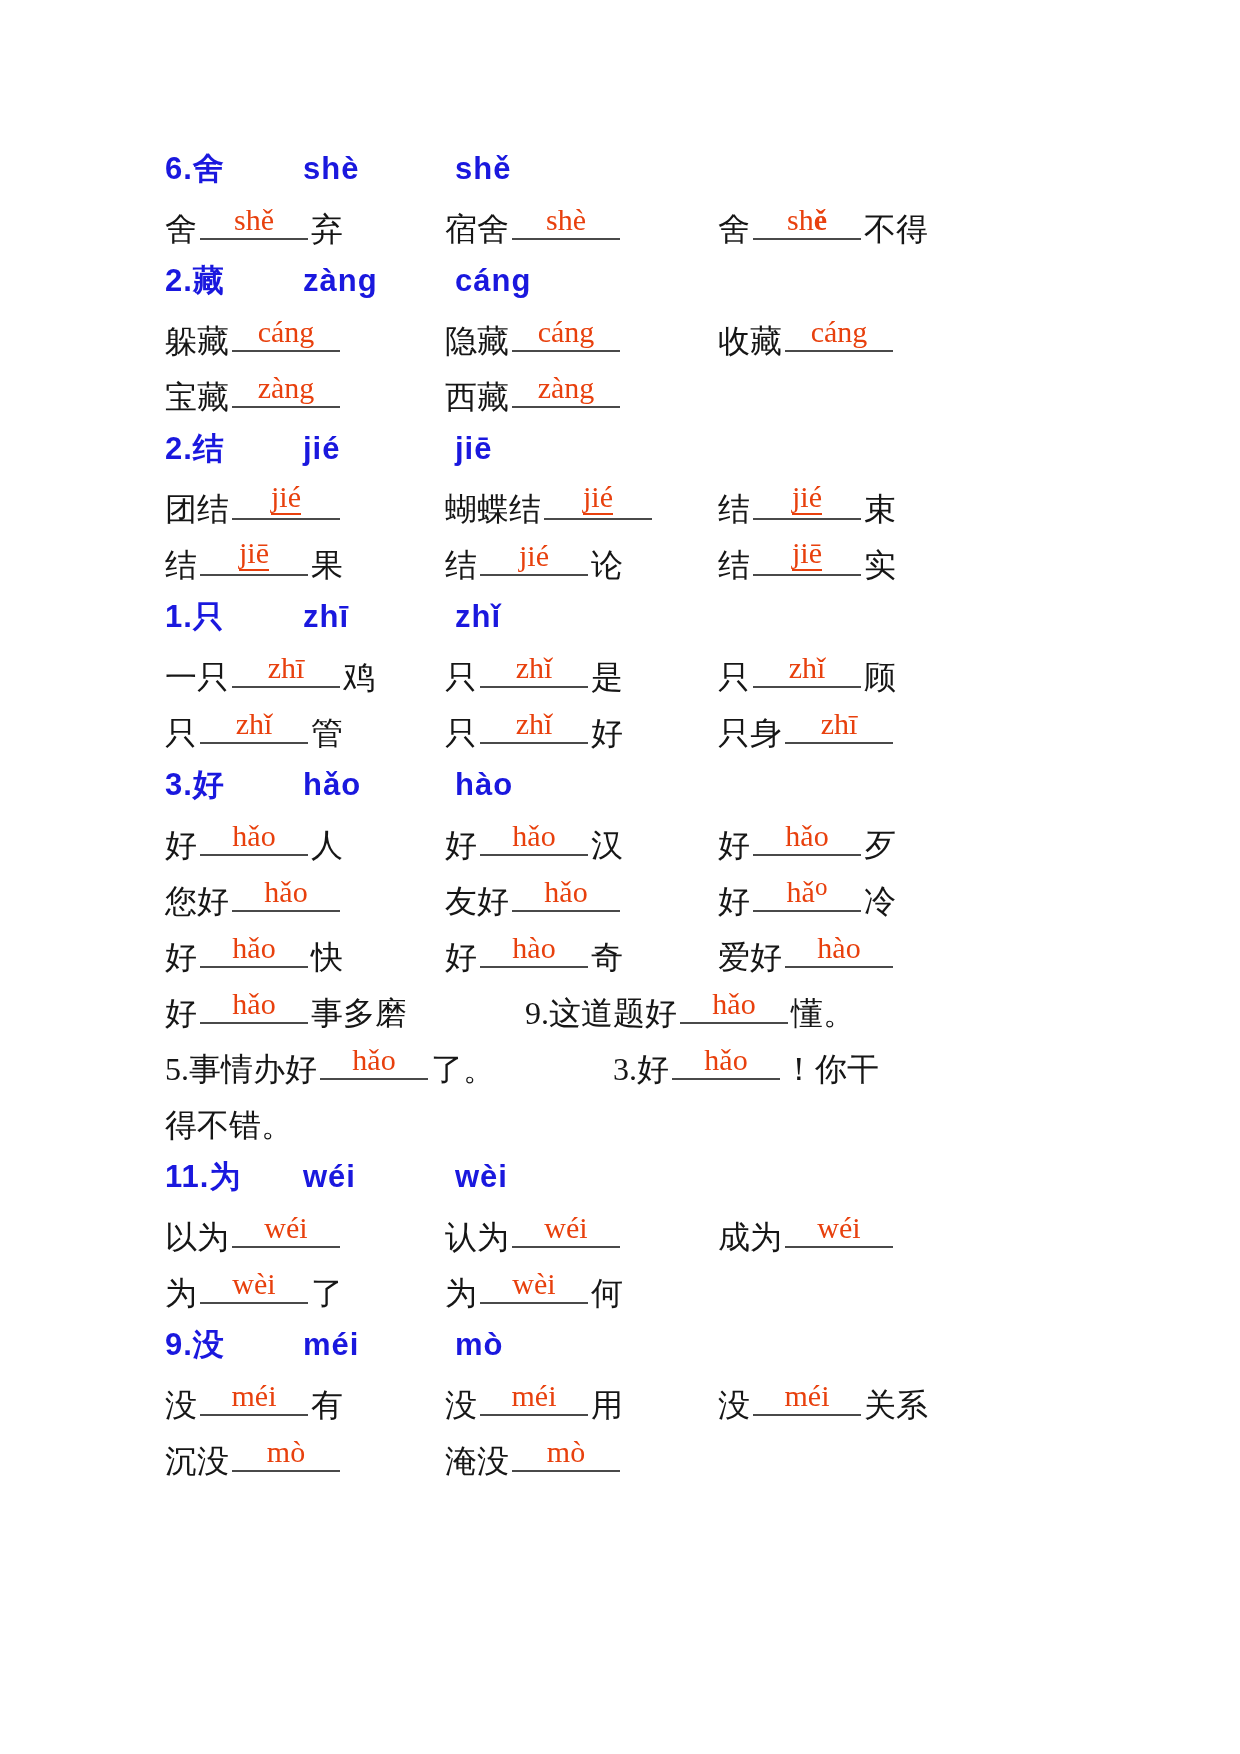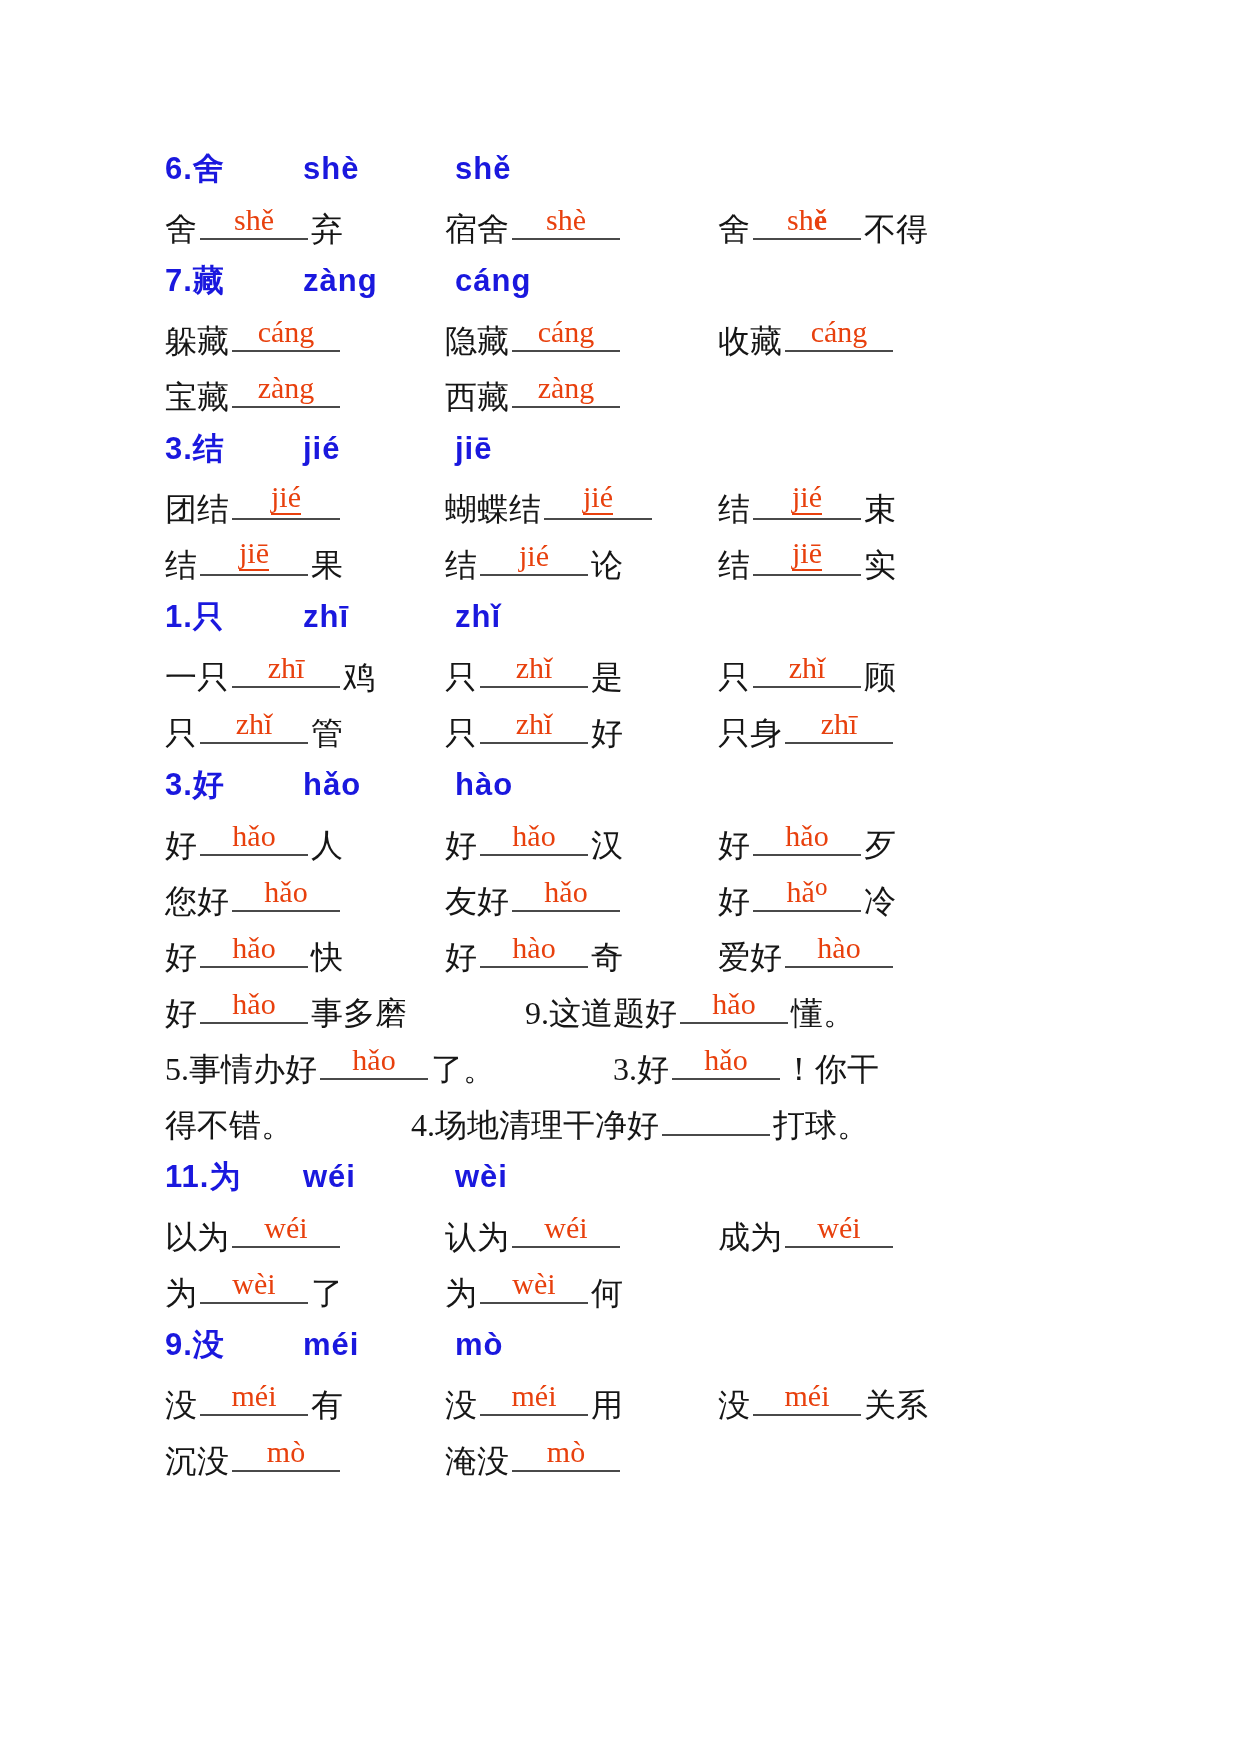--- a/index.html
+++ b/index.html
@@ -81,37 +81,37 @@
         <span class="h-p2">shě</span>
       </div>
       <div class="row cols">
         <span class="item"><span class="pre">舍</span><span class="blank"><span class="answer">shě</span></span><span class="post">弃</span></span>
         <span class="item"><span class="pre">宿舍</span><span class="blank"><span class="answer">shè</span></span></span>
         <span class="item"><span class="pre">舍</span><span class="blank"><span class="answer"><span>sh</span><span class="last-bold">ě</span></span></span><span class="post">不得</span></span>
       </div>
     </div>
     <div class="section">
       <div class="heading">
-        <span class="h-label">7.藏</span>
+        <span class="h-label">2.藏</span>
         <span class="h-p1">zàng</span>
         <span class="h-p2">cáng</span>
       </div>
       <div class="row cols">
         <span class="item"><span class="pre">躲藏</span><span class="blank"><span class="answer">cáng</span></span></span>
         <span class="item"><span class="pre">隐藏</span><span class="blank"><span class="answer">cáng</span></span></span>
         <span class="item"><span class="pre">收藏</span><span class="blank"><span class="answer">cáng</span></span></span>
       </div>
       <div class="row cols">
         <span class="item"><span class="pre">宝藏</span><span class="blank"><span class="answer">zàng</span></span></span>
         <span class="item"><span class="pre">西藏</span><span class="blank"><span class="answer">zàng</span></span></span>
       </div>
     </div>
     <div class="section">
       <div class="heading">
-        <span class="h-label">3.结</span>
+        <span class="h-label">2.结</span>
         <span class="h-p1">jié</span>
         <span class="h-p2">jiē</span>
       </div>
       <div class="row cols">
         <span class="item"><span class="pre">团结</span><span class="blank"><span class="answer mark">jié</span></span></span>
         <span class="item"><span class="pre">蝴蝶结</span><span class="blank"><span class="answer mark">jié</span></span></span>
         <span class="item"><span class="pre">结</span><span class="blank"><span class="answer mark">jié</span></span><span class="post">束</span></span>
       </div>
       <div class="row cols">
         <span class="item"><span class="pre">结</span><span class="blank"><span class="answer mark">jiē</span></span><span class="post">果</span></span>
@@ -160,21 +160,20 @@
       <div class="row flow">
         <span class="item"><span class="pre">好</span><span class="blank"><span class="answer">hǎo</span></span><span class="post">事多磨</span></span>
         <span class="item"><span class="pre">9.这道题好</span><span class="blank"><span class="answer">hǎo</span></span><span class="post">懂。</span></span>
       </div>
       <div class="row flow">
         <span class="item"><span class="pre">5.事情办好</span><span class="blank"><span class="answer">hǎo</span></span><span class="post">了。</span></span>
         <span class="item"><span class="pre">3.好</span><span class="blank"><span class="answer">hǎo</span></span><span class="post">！你干</span></span>
       </div>
       <div class="row flow">
         <span class="item"><span class="pre">得不错。</span></span>
-        <span class="item"><span class="pre">4.场地清理干净好</span><span class="blank"></span><span class="post">打球。</span></span>
       </div>
     </div>
     <div class="section">
       <div class="heading">
         <span class="h-label">11.为</span>
         <span class="h-p1">wéi</span>
         <span class="h-p2">wèi</span>
       </div>
       <div class="row cols">
         <span class="item"><span class="pre">以为</span><span class="blank"><span class="answer">wéi</span></span></span>

